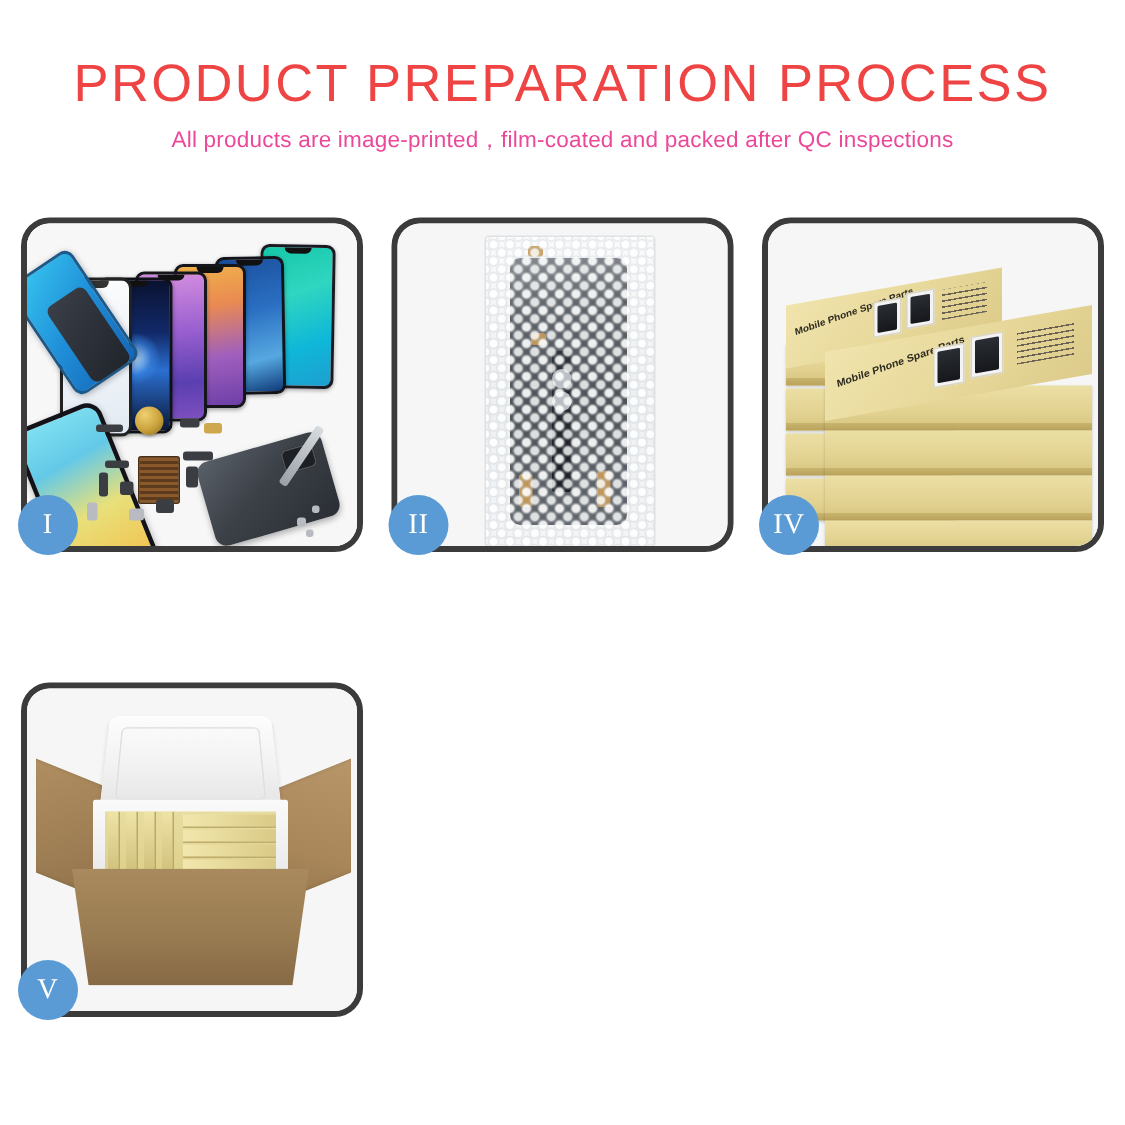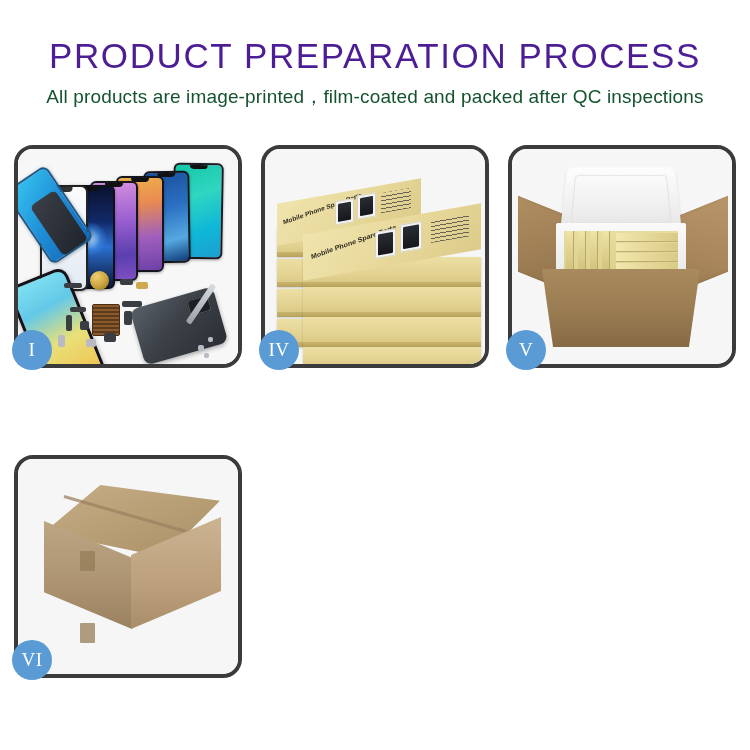--- a/index.html
+++ b/index.html
@@ -19,31 +19,31 @@
   .header {
     width: 750px;
     padding-top: 38px;
     text-align: center;
   }
   .title {
     font-family: "Liberation Sans", sans-serif;
     font-size: 35px;
     font-weight: 500;
     letter-spacing: 1.6px;
-    color: #4c1d95;
+    color: #ef4444;
     line-height: 1;
     white-space: nowrap;
   }
   .subtitle {
     margin-top: 11px;
     font-family: "Liberation Sans", sans-serif;
-    font-size: 19px;
+    font-size: 15px;
     font-weight: 400;
     letter-spacing: 0.15px;
-    color: #14532d;
+    color: #ec4899;
     white-space: nowrap;
   }
 
   
   .grid {
     position: absolute;
     left: 14px;
     top: 145px;
     width: 722px;
     display: grid;
@@ -436,20 +436,36 @@
       <div class="prt light" style="left:68px; top:190px; width:10px; height:8px;"></div>
       <div class="prt light" style="left:40px; top:186px; width:7px; height:12px;"></div>
       <div class="prt" style="left:86px;  top:184px; width:12px; height:9px;"></div>
       <div class="prt light" style="left:180px; top:196px; width:6px; height:6px;"></div>
       <div class="prt light" style="left:190px; top:188px; width:5px; height:5px;"></div>
       <div class="prt light" style="left:186px; top:204px; width:5px; height:5px;"></div>
     </div>
     <div class="badge">I</div>
   </div>
 
+  <div class="panel">
+    <div class="panel-inner">
+      <div class="bubble-bag">
+        <div class="screen-inside"></div>
+        <div class="flex-strip"></div>
+        <div class="conn-dot"></div>
+        <div class="conn-dot two"></div>
+        <div class="flex-tab" style="left:28px; top:6px;   width:10px; height:7px;"></div>
+        <div class="flex-tab" style="left:30px; top:64px;  width:10px; height:8px;"></div>
+        <div class="flex-tab" style="left:22px; top:158px; width:9px;  height:22px;"></div>
+        <div class="flex-tab" style="left:74px; top:156px; width:9px;  height:24px;"></div>
+        <div class="bubbles"></div>
+      </div>
+    </div>
+    <div class="badge">II</div>
+  </div>
 
 
   <div class="panel">
     <div class="panel-inner">
       <div class="stack">
 
         <div class="sbox" style="left:2px;  top:64px;  width:112px; height:28px;">
             <span class="edge"></span>
           </div>
         <div class="sbox" style="left:2px;  top:94px;  width:112px; height:28px;">
@@ -516,25 +532,14 @@
           <span class="slatB" style="top:22px;"></span>
           <span class="slatB" style="top:32px;"></span>
         </div>
       </div>
       <div class="v-lipline"></div>
       <div class="v-front"></div>
     </div>
     <div class="badge">V</div>
   </div>
 
-  <div class="panel">
-    <div class="panel-inner">
-      <div class="vi-top"></div>
-      <div class="vi-seam"></div>
-      <div class="vi-left"></div>
-      <div class="vi-right"></div>
-      <div class="tape" style="left:62px; top:92px;"></div>
-      <div class="tape" style="left:62px; top:164px;"></div>
-    </div>
-    <div class="badge">VI</div>
-  </div>
 
 </div>
 
 </body></html>

